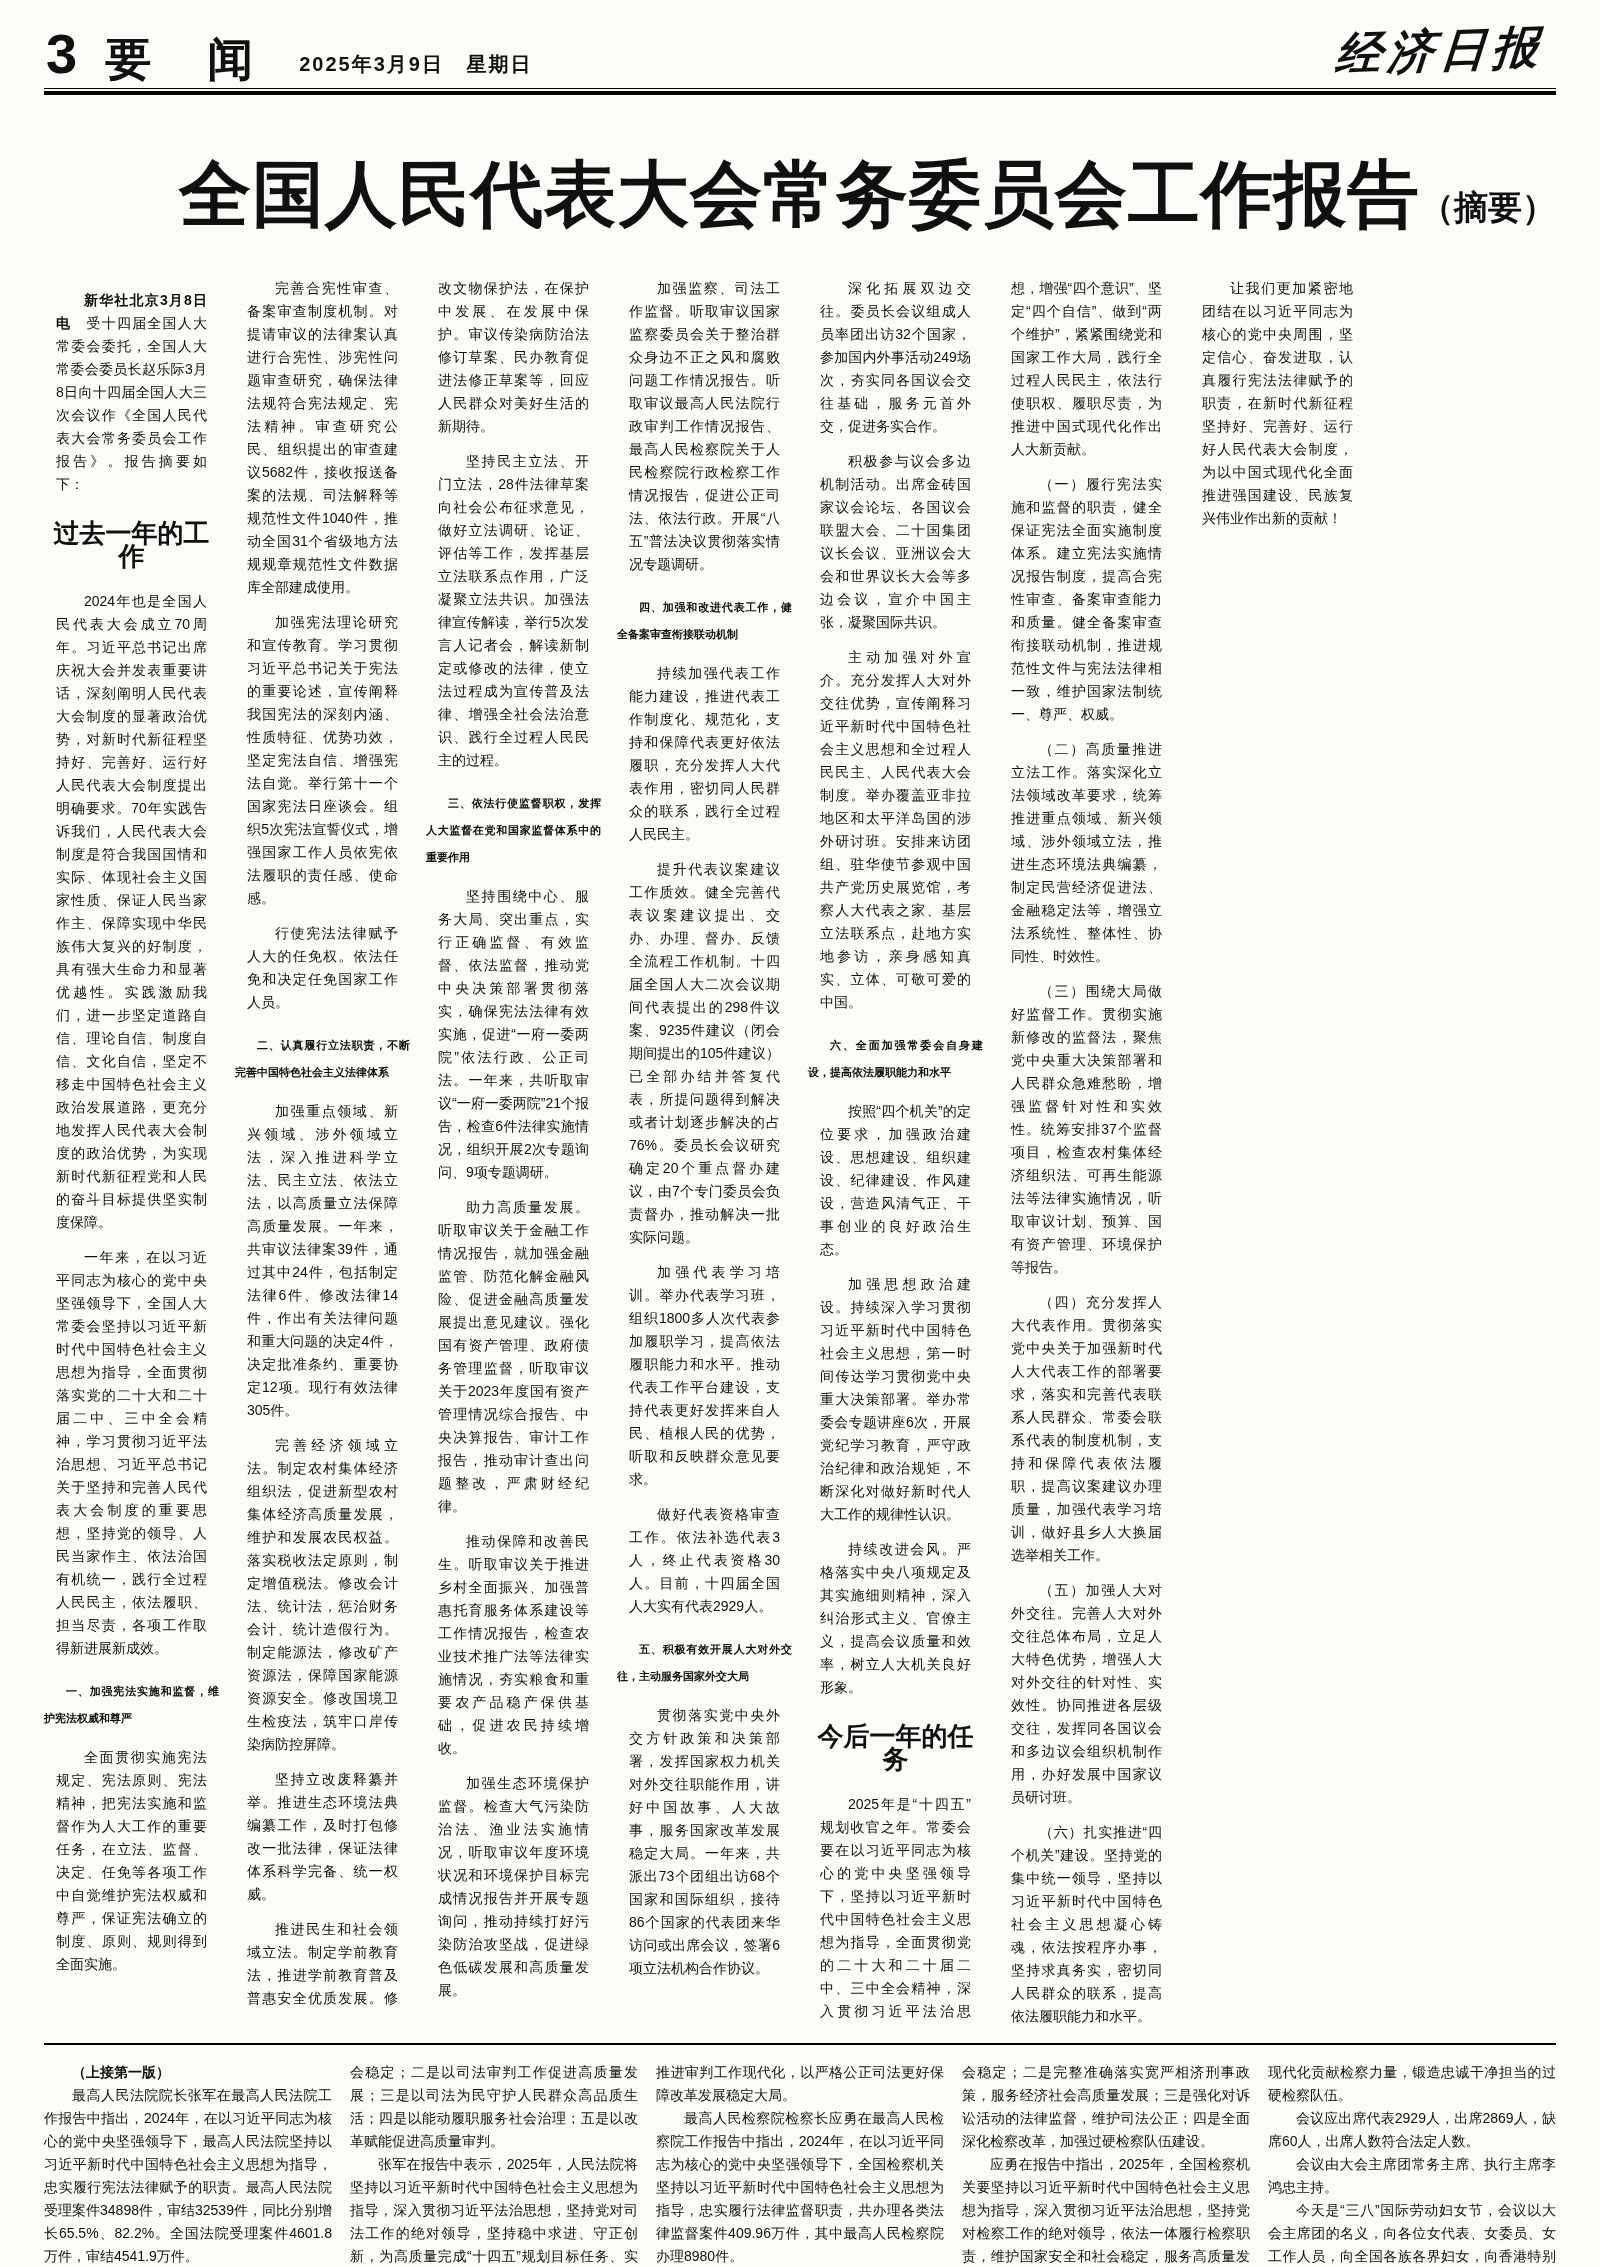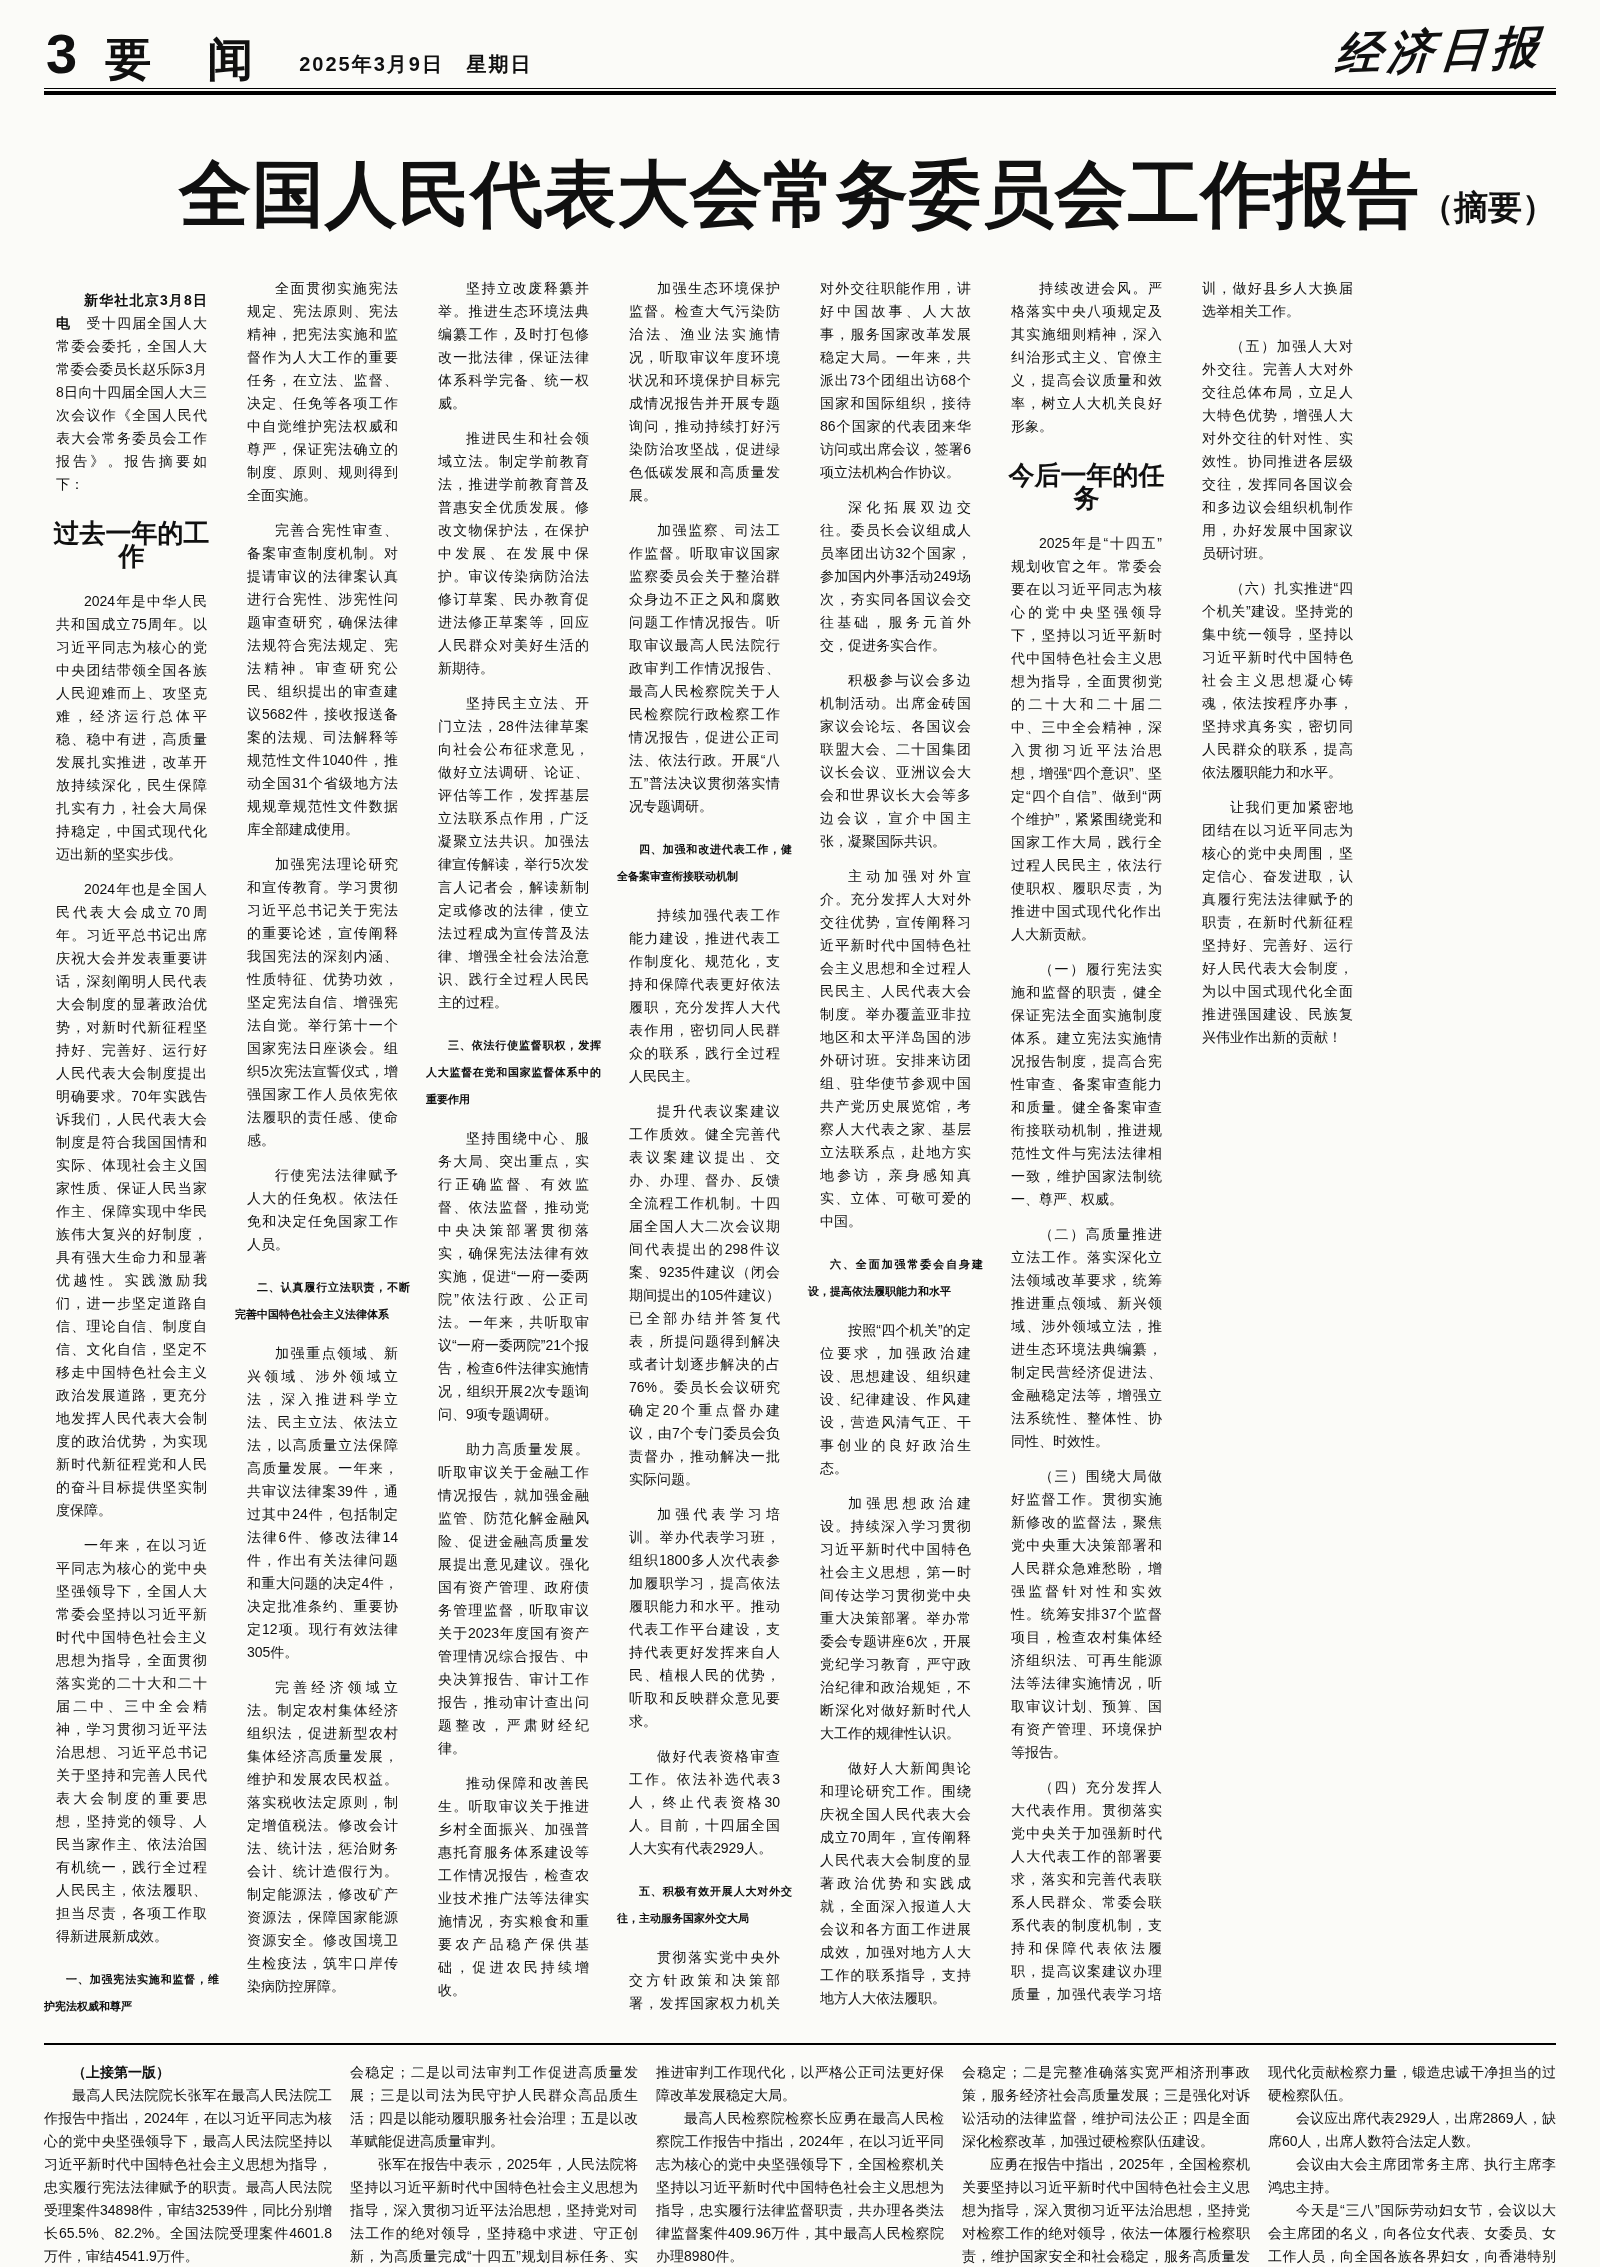--- a/index.html
+++ b/index.html
@@ -90,21 +90,20 @@
   <div class="rule-thick"></div>
 
   <div class="headline-wrap">
     <span class="headline">全国人民代表大会常务委员会工作报告</span><span class="headline-note">（摘要）</span>
   </div>
 
   <div class="main-article">
     <p><span class="dateline">新华社北京3月8日电</span>　<span>受十四届全国人大常委会委托，全国人大常委会委员长赵乐际3月8日向十四届全国人大三次会议作《全国人民代表大会常务委员会工作报告》。报告摘要如下：</span></p>
 
     <h2 class="part-heading">过去一年的工作</h2>
-    <p>2024年是中华人民共和国成立75周年。以习近平同志为核心的党中央团结带领全国各族人民迎难而上、攻坚克难，经济运行总体平稳、稳中有进，高质量发展扎实推进，改革开放持续深化，民生保障扎实有力，社会大局保持稳定，中国式现代化迈出新的坚实步伐。</p>
     <p>2024年也是全国人民代表大会成立70周年。习近平总书记出席庆祝大会并发表重要讲话，深刻阐明人民代表大会制度的显著政治优势，对新时代新征程坚持好、完善好、运行好人民代表大会制度提出明确要求。70年实践告诉我们，人民代表大会制度是符合我国国情和实际、体现社会主义国家性质、保证人民当家作主、保障实现中华民族伟大复兴的好制度，具有强大生命力和显著优越性。实践激励我们，进一步坚定道路自信、理论自信、制度自信、文化自信，坚定不移走中国特色社会主义政治发展道路，更充分地发挥人民代表大会制度的政治优势，为实现新时代新征程党和人民的奋斗目标提供坚实制度保障。</p>
     <p>一年来，在以习近平同志为核心的党中央坚强领导下，全国人大常委会坚持以习近平新时代中国特色社会主义思想为指导，全面贯彻落实党的二十大和二十届二中、三中全会精神，学习贯彻习近平法治思想、习近平总书记关于坚持和完善人民代表大会制度的重要思想，坚持党的领导、人民当家作主、依法治国有机统一，践行全过程人民民主，依法履职、担当尽责，各项工作取得新进展新成效。</p>
 
     <h3 class="sec-heading">一、加强宪法实施和监督，维护宪法权威和尊严</h3>
     <p>全面贯彻实施宪法规定、宪法原则、宪法精神，把宪法实施和监督作为人大工作的重要任务，在立法、监督、决定、任免等各项工作中自觉维护宪法权威和尊严，保证宪法确立的制度、原则、规则得到全面实施。</p>
     <p>完善合宪性审查、备案审查制度机制。对提请审议的法律案认真进行合宪性、涉宪性问题审查研究，确保法律法规符合宪法规定、宪法精神。审查研究公民、组织提出的审查建议5682件，接收报送备案的法规、司法解释等规范性文件1040件，推动全国31个省级地方法规规章规范性文件数据库全部建成使用。</p>
     <p>加强宪法理论研究和宣传教育。学习贯彻习近平总书记关于宪法的重要论述，宣传阐释我国宪法的深刻内涵、性质特征、优势功效，坚定宪法自信、增强宪法自觉。举行第十一个国家宪法日座谈会。组织5次宪法宣誓仪式，增强国家工作人员依宪依法履职的责任感、使命感。</p>
     <p>行使宪法法律赋予人大的任免权。依法任免和决定任免国家工作人员。</p>
 
     <h3 class="sec-heading">二、认真履行立法职责，不断完善中国特色社会主义法律体系</h3>
@@ -129,21 +128,20 @@
 
     <h3 class="sec-heading">五、积极有效开展人大对外交往，主动服务国家外交大局</h3>
     <p>贯彻落实党中央外交方针政策和决策部署，发挥国家权力机关对外交往职能作用，讲好中国故事、人大故事，服务国家改革发展稳定大局。一年来，共派出73个团组出访68个国家和国际组织，接待86个国家的代表团来华访问或出席会议，签署6项立法机构合作协议。</p>
     <p>深化拓展双边交往。委员长会议组成人员率团出访32个国家，参加国内外事活动249场次，夯实同各国议会交往基础，服务元首外交，促进务实合作。</p>
     <p>积极参与议会多边机制活动。出席金砖国家议会论坛、各国议会联盟大会、二十国集团议长会议、亚洲议会大会和世界议长大会等多边会议，宣介中国主张，凝聚国际共识。</p>
     <p>主动加强对外宣介。充分发挥人大对外交往优势，宣传阐释习近平新时代中国特色社会主义思想和全过程人民民主、人民代表大会制度。举办覆盖亚非拉地区和太平洋岛国的涉外研讨班。安排来访团组、驻华使节参观中国共产党历史展览馆，考察人大代表之家、基层立法联系点，赴地方实地参访，亲身感知真实、立体、可敬可爱的中国。</p>
 
     <h3 class="sec-heading">六、全面加强常委会自身建设，提高依法履职能力和水平</h3>
     <p>按照“四个机关”的定位要求，加强政治建设、思想建设、组织建设、纪律建设、作风建设，营造风清气正、干事创业的良好政治生态。</p>
     <p>加强思想政治建设。持续深入学习贯彻习近平新时代中国特色社会主义思想，第一时间传达学习贯彻党中央重大决策部署。举办常委会专题讲座6次，开展党纪学习教育，严守政治纪律和政治规矩，不断深化对做好新时代人大工作的规律性认识。</p>
-    <p>做好人大新闻舆论和理论研究工作。围绕庆祝全国人民代表大会成立70周年，宣传阐释人民代表大会制度的显著政治优势和实践成就，全面深入报道人大会议和各方面工作进展成效，加强对地方人大工作的联系指导，支持地方人大依法履职。</p>
     <p>持续改进会风。严格落实中央八项规定及其实施细则精神，深入纠治形式主义、官僚主义，提高会议质量和效率，树立人大机关良好形象。</p>
 
     <h2 class="part-heading">今后一年的任务</h2>
     <p>2025年是“十四五”规划收官之年。常委会要在以习近平同志为核心的党中央坚强领导下，坚持以习近平新时代中国特色社会主义思想为指导，全面贯彻党的二十大和二十届二中、三中全会精神，深入贯彻习近平法治思想，增强“四个意识”、坚定“四个自信”、做到“两个维护”，紧紧围绕党和国家工作大局，践行全过程人民民主，依法行使职权、履职尽责，为推进中国式现代化作出人大新贡献。</p>
     <p>（一）履行宪法实施和监督的职责，健全保证宪法全面实施制度体系。建立宪法实施情况报告制度，提高合宪性审查、备案审查能力和质量。健全备案审查衔接联动机制，推进规范性文件与宪法法律相一致，维护国家法制统一、尊严、权威。</p>
     <p>（二）高质量推进立法工作。落实深化立法领域改革要求，统筹推进重点领域、新兴领域、涉外领域立法，推进生态环境法典编纂，制定民营经济促进法、金融稳定法等，增强立法系统性、整体性、协同性、时效性。</p>
     <p>（三）围绕大局做好监督工作。贯彻实施新修改的监督法，聚焦党中央重大决策部署和人民群众急难愁盼，增强监督针对性和实效性。统筹安排37个监督项目，检查农村集体经济组织法、可再生能源法等法律实施情况，听取审议计划、预算、国有资产管理、环境保护等报告。</p>
     <p>（四）充分发挥人大代表作用。贯彻落实党中央关于加强新时代人大代表工作的部署要求，落实和完善代表联系人民群众、常委会联系代表的制度机制，支持和保障代表依法履职，提高议案建议办理质量，加强代表学习培训，做好县乡人大换届选举相关工作。</p>
     <p>（五）加强人大对外交往。完善人大对外交往总体布局，立足人大特色优势，增强人大对外交往的针对性、实效性。协同推进各层级交往，发挥同各国议会和多边议会组织机制作用，办好发展中国家议员研讨班。</p>
     <p>（六）扎实推进“四个机关”建设。坚持党的集中统一领导，坚持以习近平新时代中国特色社会主义思想凝心铸魂，依法按程序办事，坚持求真务实，密切同人民群众的联系，提高依法履职能力和水平。</p>

